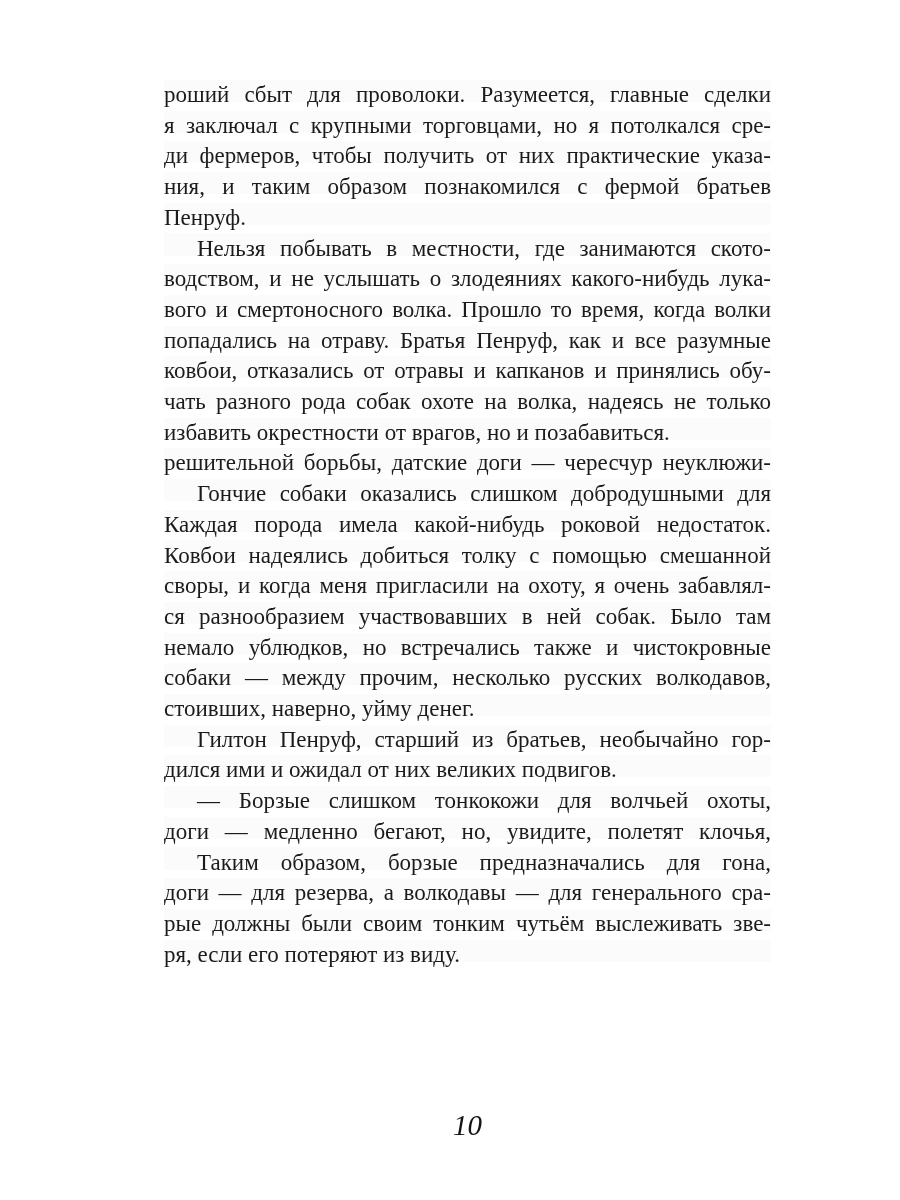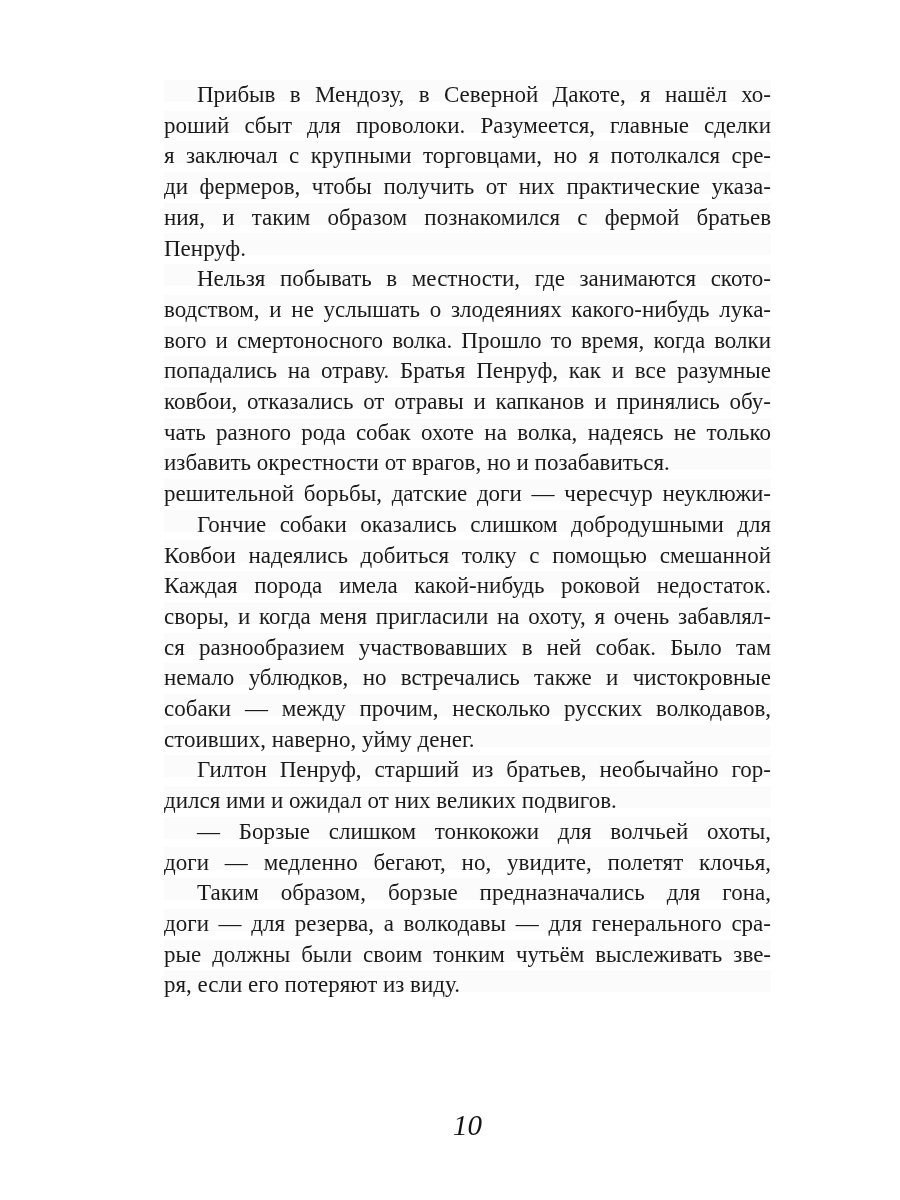--- a/index.html
+++ b/index.html
@@ -53,37 +53,36 @@
     font-size: 29px;
     line-height: 46px;
     color: #141414;
   }
 </style>
 </head>
 <body>
 
 <div class="page">
   <div class="text-block">
-      <div class="line first j">Прибыв в Мендозу, в Северной Дакоте, я нашёл хо-</div>
       <div class="line j">роший сбыт для проволоки. Разумеется, главные сделки</div>
       <div class="line j">я заключал с крупными торговцами, но я потолкался сре-</div>
       <div class="line j">ди фермеров, чтобы получить от них практические указа-</div>
       <div class="line j">ния, и таким образом познакомился с фермой братьев</div>
       <div class="line">Пенруф.</div>
       <div class="line first j">Нельзя побывать в местности, где занимаются ското-</div>
       <div class="line j">водством, и не услышать о злодеяниях какого-нибудь лука-</div>
       <div class="line j">вого и смертоносного волка. Прошло то время, когда волки</div>
       <div class="line j">попадались на отраву. Братья Пенруф, как и все разумные</div>
       <div class="line j">ковбои, отказались от отравы и капканов и принялись обу-</div>
       <div class="line j">чать разного рода собак охоте на волка, надеясь не только</div>
       <div class="line">избавить окрестности от врагов, но и позабавиться.</div>
       <div class="line j">решительной борьбы, датские доги — чересчур неуклюжи-</div>
       <div class="line first j">Гончие собаки оказались слишком добродушными для</div>
+      <div class="line j">Каждая порода имела какой-нибудь роковой недостаток.</div>
       <div class="line j">Ковбои надеялись добиться толку с помощью смешанной</div>
-      <div class="line j">Каждая порода имела какой-нибудь роковой недостаток.</div>
       <div class="line j">своры, и когда меня пригласили на охоту, я очень забавлял-</div>
       <div class="line j">ся разнообразием участвовавших в ней собак. Было там</div>
       <div class="line j">немало ублюдков, но встречались также и чистокровные</div>
       <div class="line j">собаки — между прочим, несколько русских волкодавов,</div>
       <div class="line">стоивших, наверно, уйму денег.</div>
       <div class="line first j">Гилтон Пенруф, старший из братьев, необычайно гор-</div>
       <div class="line">дился ими и ожидал от них великих подвигов.</div>
       <div class="line first j">— Борзые слишком тонкокожи для волчьей охоты,</div>
       <div class="line j">доги — медленно бегают, но, увидите, полетят клочья,</div>
       <div class="line first j">Таким образом, борзые предназначались для гона,</div>

